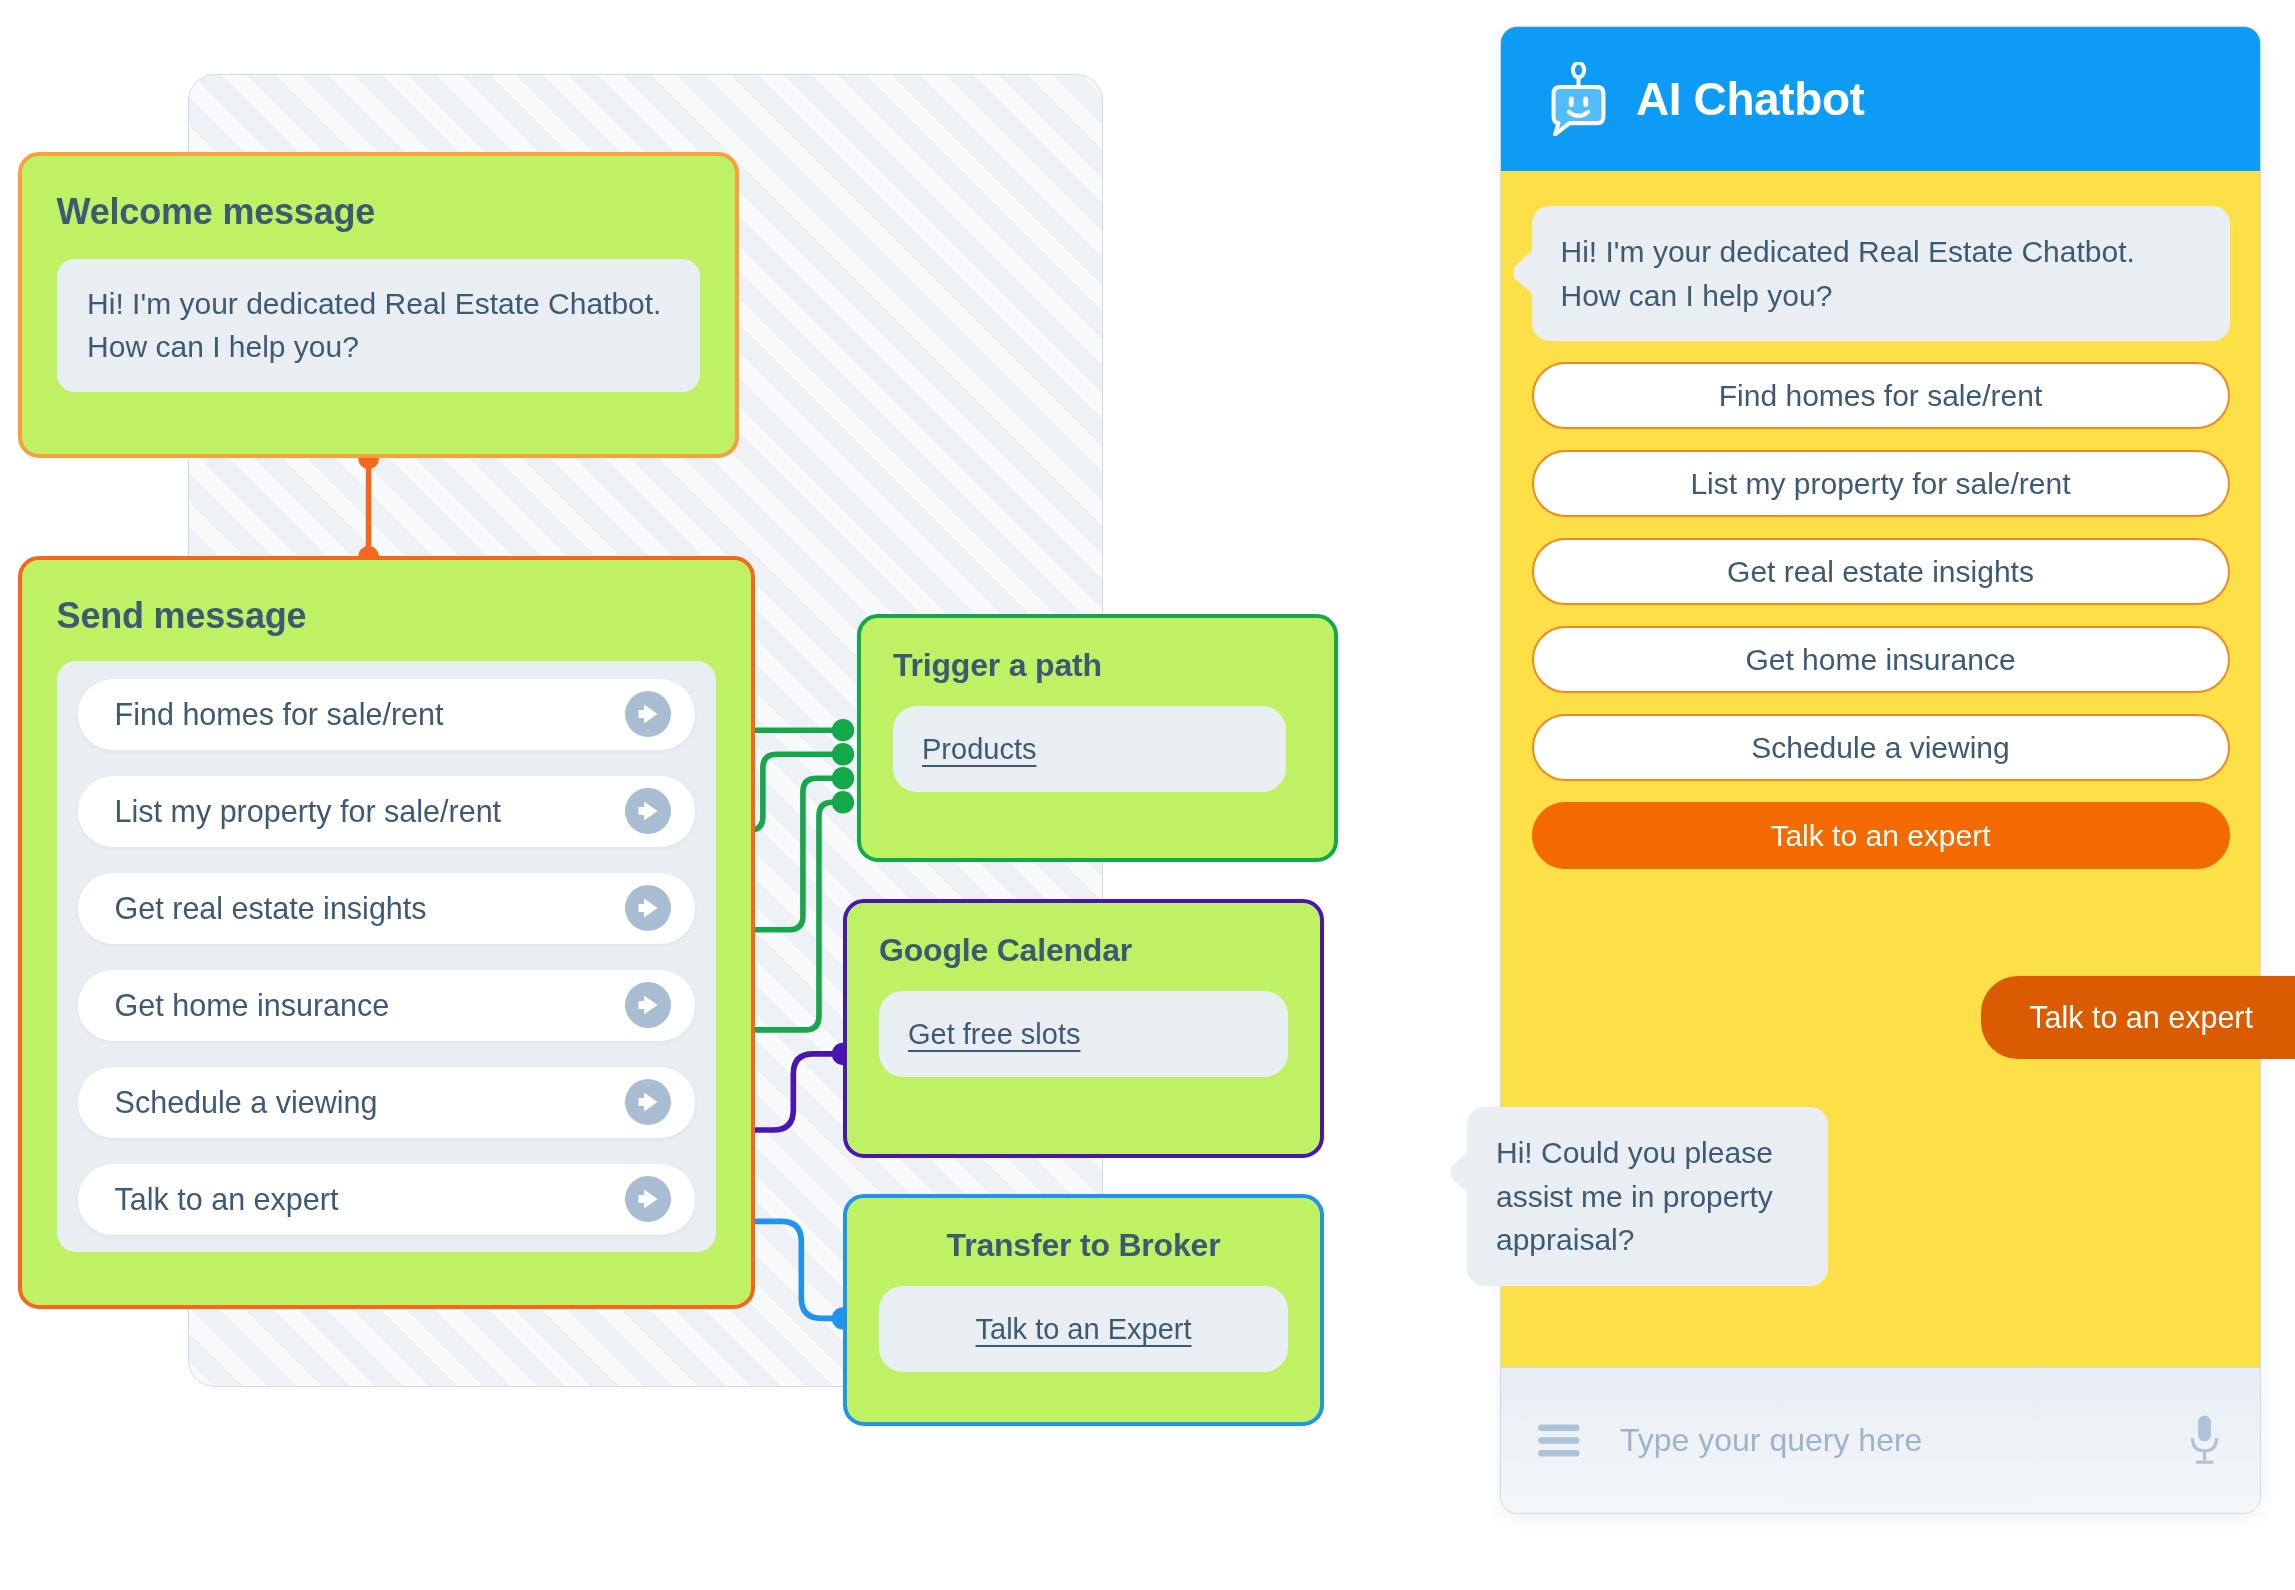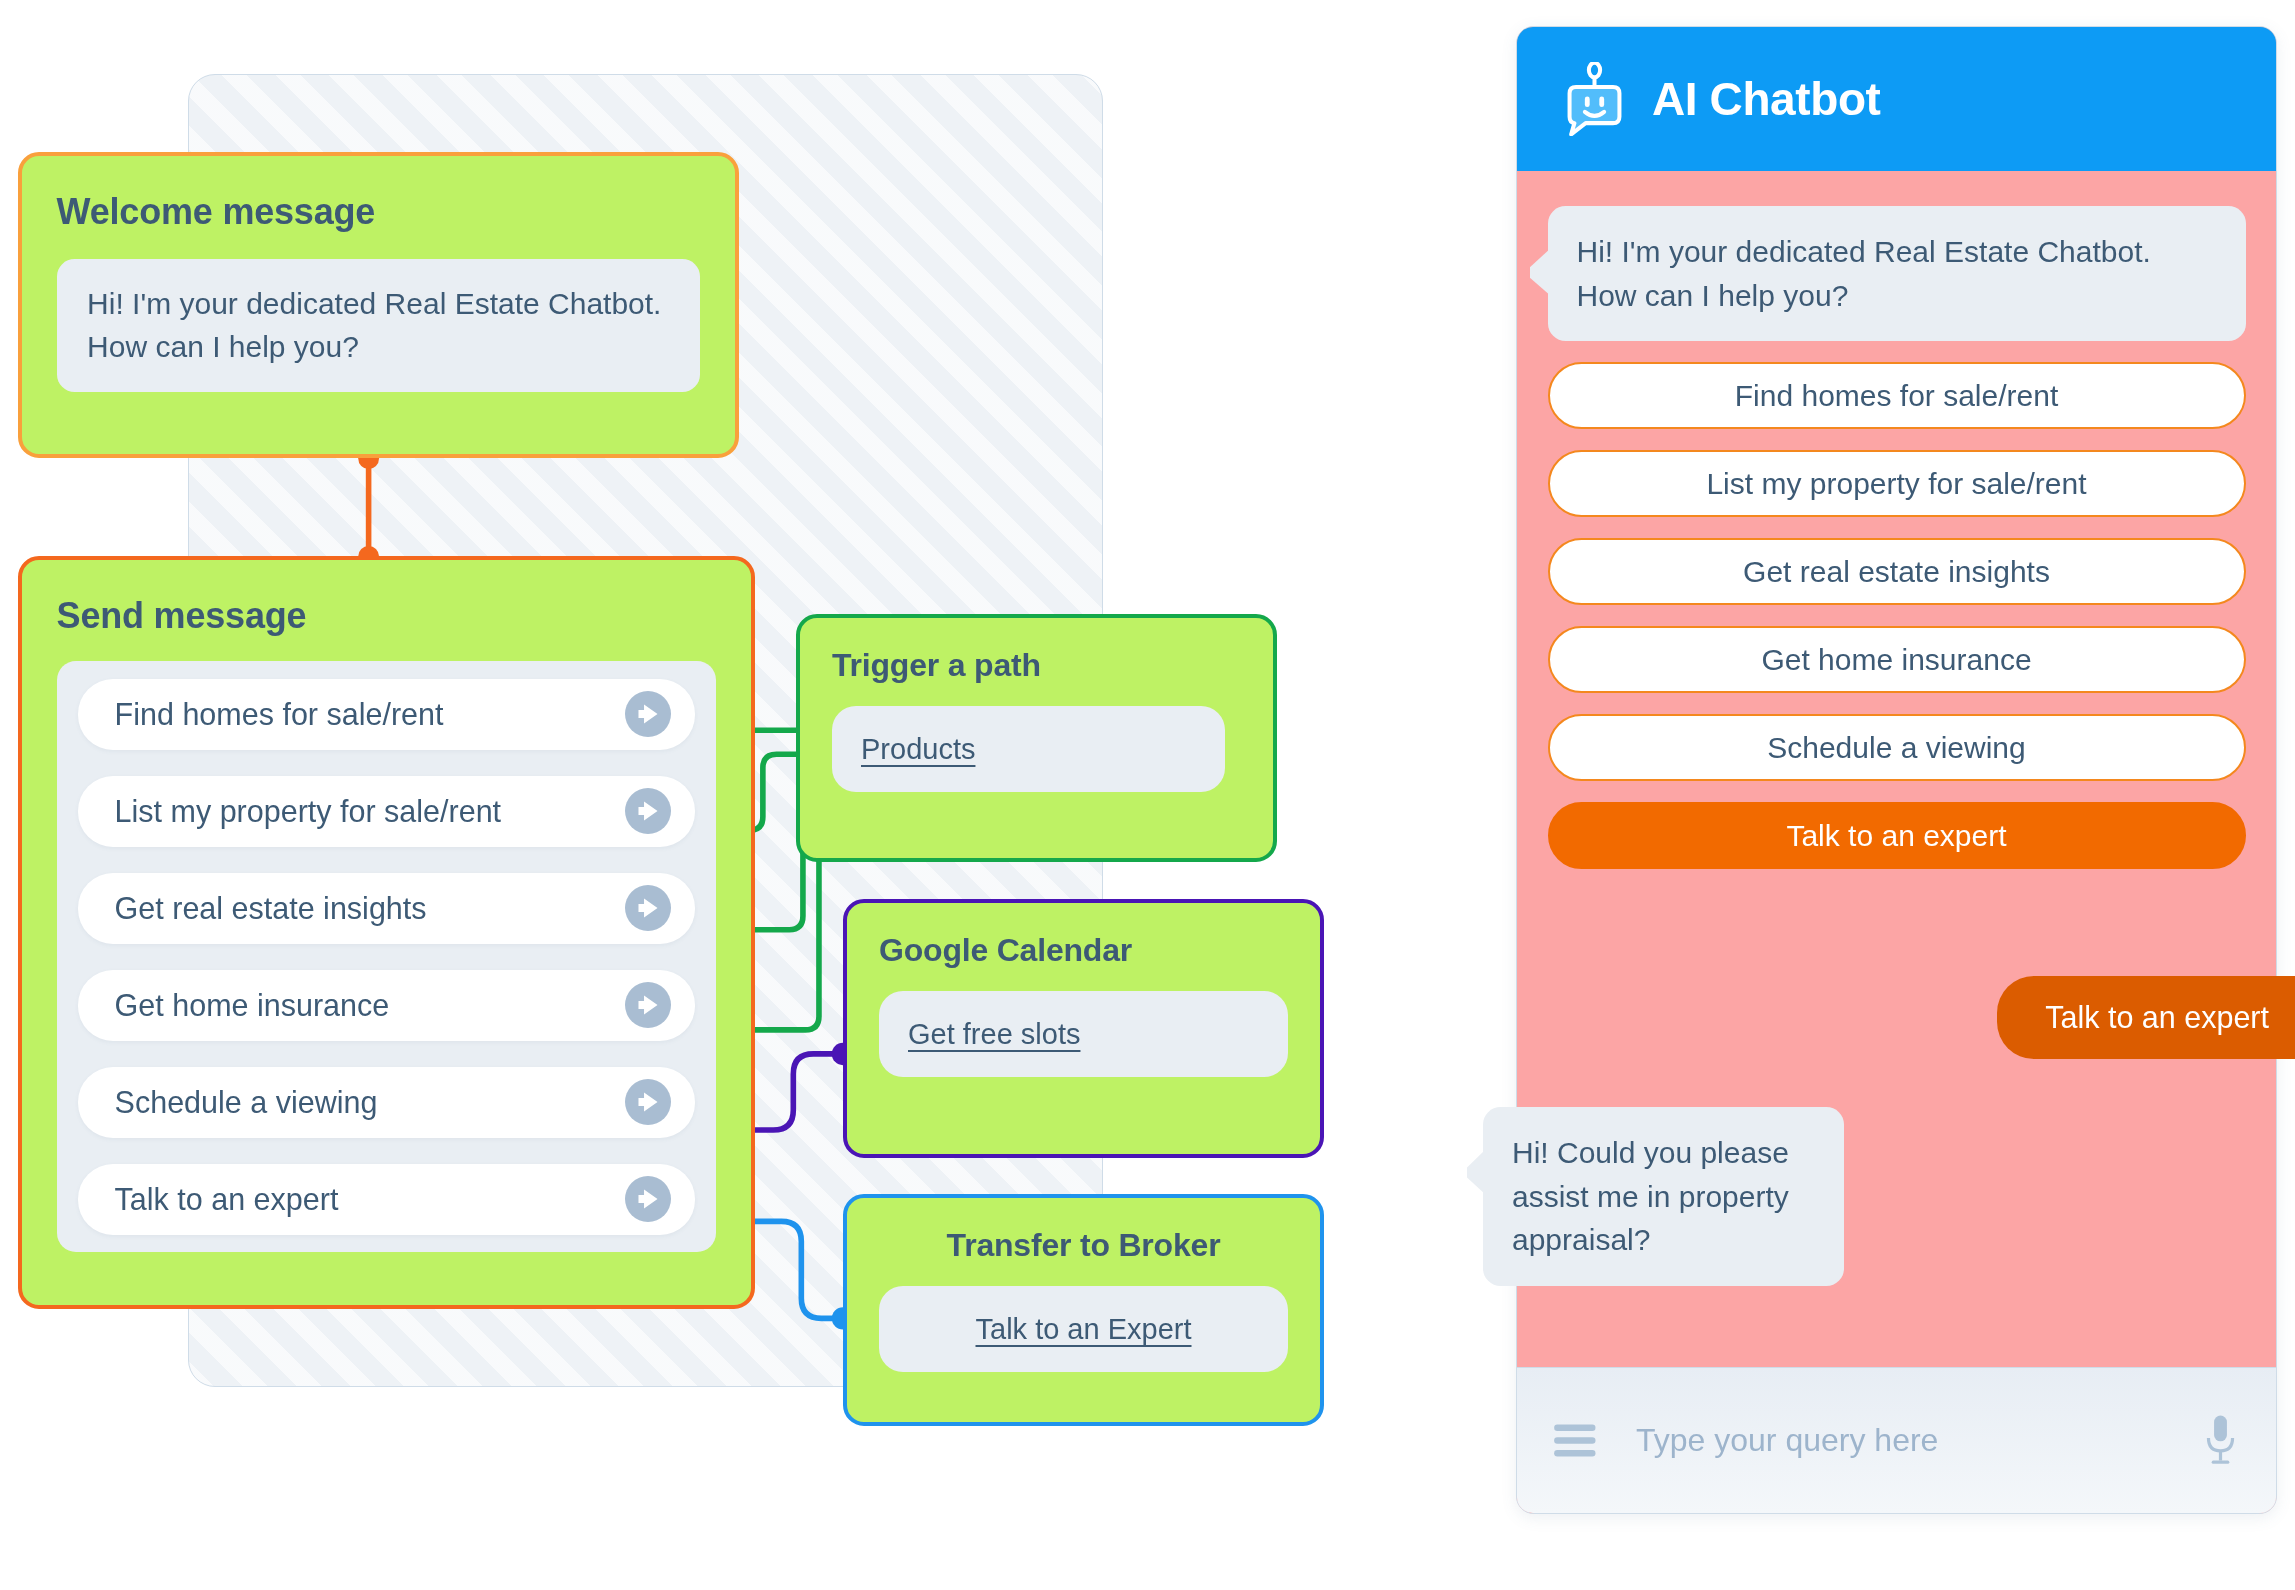--- a/index.html
+++ b/index.html
@@ -49,21 +49,21 @@
 
   #card-send {
     left: 17.6px; top: 556px;
     width: 737px; height: 753px;
     border: 4px solid #f4681e;
     padding: 35px 35px 0 35px;
   }
   #card-send .card-title { font-size: 36px; }
 
   #card-trigger {
-    left: 796px; top: 614px;
+    left: 857px; top: 614px;
     width: 481px; height: 248px;
     border: 4px solid #14a84b;
     padding: 29px 48px 0 32px;
   }
   #card-calendar {
     left: 843px; top: 899px;
     width: 481px; height: 259px;
     border: 4px solid #4a15b5;
     padding: 29px 32px 0 32px;
   }
@@ -135,25 +135,24 @@
     left: 0; top: 0;
     width: 2295px; height: 1591px;
     pointer-events: none;
   }
 
   
   #chat-widget {
     position: absolute;
     left: 1500px; top: 26px;
     width: 761px; height: 1488px;
-    background: #fca5a5;
+    background: #fde047;
     border-radius: 17.6px;
     border: 1.6px solid #cfdce8;
     box-shadow: 0 4px 16px rgba(80,110,140,0.10);
-    margin-left: 16px;
   }
   #chat-header {
     height: 144px;
     background: #0d9bf5;
     border-radius: 16px 16px 0 0;
     display: flex;
     align-items: center;
     padding-left: 46px;
     gap: 26px;
   }

